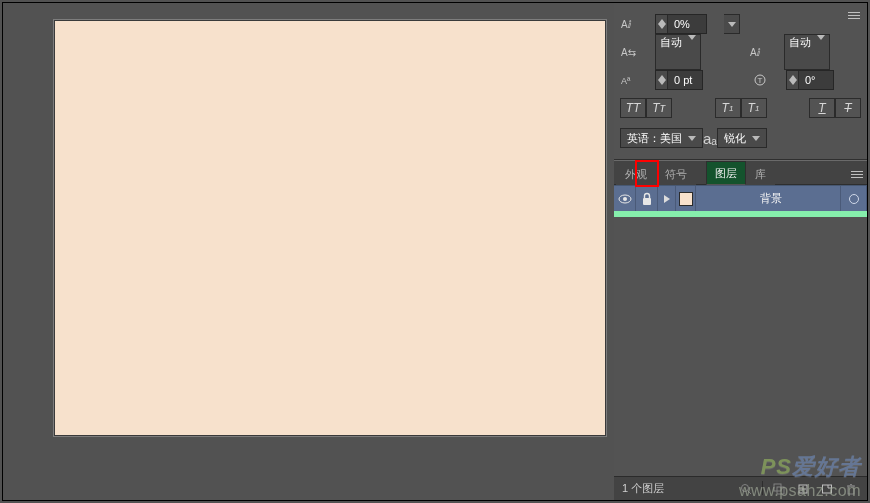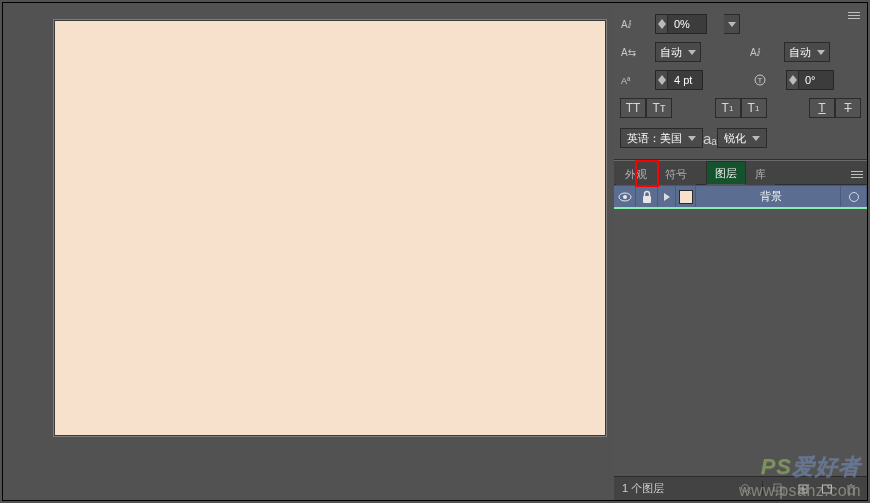--- a/index.html
+++ b/index.html
@@ -13,43 +13,43 @@
   
   .panels { position: absolute; right: 0; top: 0; width: 253px; height: 100%; display: flex; flex-direction: column; }
   .opt-panel { background: #535353; padding: 4px 6px 10px 6px; font-size: 11px; color: #d7d7d7; border-bottom: 1px solid #2f2f2f; }
   .row { display: flex; align-items: center; gap: 17px; margin-top: 6px; height: 22px; }
   .iconcell { width: 18px; height: 18px; display: flex; align-items: center; justify-content: center; color: #d0d0d0; }
   .spinner { display: flex; align-items: center; background: #3c3c3c; border: 1px solid #262626; height: 20px; }
   .spinner .arrows { width: 12px; display: flex; flex-direction: column; align-items: center; justify-content: center; background: #4a4a4a; border-right: 1px solid #2a2a2a; height: 100%; }
   .spinner .arrows svg { display: block; }
   .spinner .val { padding: 0 6px; min-width: 34px; text-align: left; font-size: 11px; color: #fdfdfd; background: #3c3c3c; }
   .spinner.wide .val { min-width: 38px; }
-  .dd { display: flex; align-items: center; background: #4a4a4a; border: 1px solid #2a2a2a; height: 20px; padding: 0 4px; font-size: 11px; color: #fdfdfd; }
+  .dd { display: flex; background: #4a4a4a; border: 1px solid #2a2a2a; height: 36px; padding: 0 4px; font-size: 11px; color: #fdfdfd; }
   .dd .caret { margin-left: 6px; }
   .dd-arrow-box { width: 16px; height: 20px; background: #4a4a4a; border: 1px solid #2a2a2a; border-left: none; display: flex; align-items: center; justify-content: center; }
   .tt-btns { display: flex; gap: 0; }
-  .tt { width: 26px; height: 20px; background: #535353; border: 1px solid #2b2b2b; display: flex; align-items: center; justify-content: center; color: #d7d7d7; font-size: 12px; font-family: serif; }
+  .tt { width: 26px; height: 20px; background: #535353; border: 1px solid #2b2b2b; display: flex; align-items: center; justify-content: center; color: #d7d7d7; font-size: 12px; font-family: serif; font-style: italic; }
   .tt sup, .tt sub { font-size: 8px; }
   .gap { width: 14px; }
   .optfoot { display: flex; align-items: center; margin-top: 8px; height: 22px; }
   .lang-dd { display: flex; align-items: center; background: #4a4a4a; border: 1px solid #2a2a2a; height: 20px; padding: 0 6px; font-size: 11px; color: #fdfdfd; }
   .aa { font-size: 15px; color: #d0d0d0; }
   .panel-menu { position: absolute; right: 4px; top: 4px; width: 18px; height: 16px; display: flex; flex-direction: column; gap: 2px; justify-content: center; align-items: center; }
   .panel-menu div { width: 12px; height: 1px; background: #c0c0c0; }
 
   
   .layers-panel { flex: 1; background: #535353; display: flex; flex-direction: column; position: relative; border-top: 1px solid #6a6a6a; }
   .tabs { display: flex; align-items: flex-end; height: 24px; background: #434343; border-bottom: 1px solid #2e2e2e; padding-left: 2px; }
   .tab { padding: 4px 8px 3px 8px; font-size: 11px; color: #b0b0b0; background: #434343; border: 1px solid transparent; border-bottom: none; position: relative; top: 1px; }
   .tab.active { background: #14532d; color: #f0f0f0; border-color: #2e2e2e; border-bottom: 1px solid #535353; margin-left: 10px; }
   .tab-menu { margin-left: auto; width: 20px; height: 20px; display: flex; flex-direction: column; gap: 2px; justify-content: center; align-items: center; }
   .tab-menu div { width: 12px; height: 1px; background: #c0c0c0; }
 
   .layer-list { flex: 1; background: #535353; overflow: auto; }
-  .layer-row { display: flex; align-items: center; height: 24px; background: #5b6e91; border-top: 1px solid #475872; border-bottom: 2px solid #86efac; font-size: 11px; color: #f5f5f5; }
+  .layer-row { display: flex; align-items: center; height: 32px; background: #5b6e91; border-top: 1px solid #475872; border-bottom: 6px solid #86efac; font-size: 11px; color: #f5f5f5; }
   .layer-row .cell { display: flex; align-items: center; justify-content: center; height: 100%; border-right: 1px solid #4a5a78; }
   .eye-cell { width: 22px; }
   .lock-cell { width: 22px; position: relative; }
   .disclose-cell { width: 18px; }
   .swatch-cell { width: 20px; }
   .swatch { width: 14px; height: 14px; background: #f7e1cc; border: 1px solid #2b2b2b; }
   .name-cell { flex: 1; padding-left: 6px; text-align: left; border-right: none; }
   .target-cell { width: 26px; border-right: none; }
   .circle { width: 10px; height: 10px; border: 1px solid #cfd8e8; border-radius: 50%; }
   .red-box { position: absolute; border: 2px solid #ff0000; pointer-events: none; }
@@ -141,21 +141,21 @@
         </div>
         <div class="spinner">
           <div class="arrows">
               <svg width="8" height="5">
                 <polygon points="4,0 8,5 0,5" fill="#bababa"></polygon>
               </svg>
               <svg width="8" height="5">
                 <polygon points="0,0 8,0 4,5" fill="#bababa"></polygon>
               </svg>
             </div>
-          <div class="val">4 pt</div>
+          <div class="val">0 pt</div>
         </div>
         <div class="gap"></div>
         <div class="iconcell">
           <svg width="14" height="14" viewBox="0 0 14 14">
               <circle cx="7" cy="7" r="5" fill="none" stroke="#c8c8c8" stroke-width="1"></circle>
               <text x="4.5" y="10" font-size="8" fill="#c8c8c8">T</text>
             </svg>
         </div>
         <div class="spinner">
           <div class="arrows">

